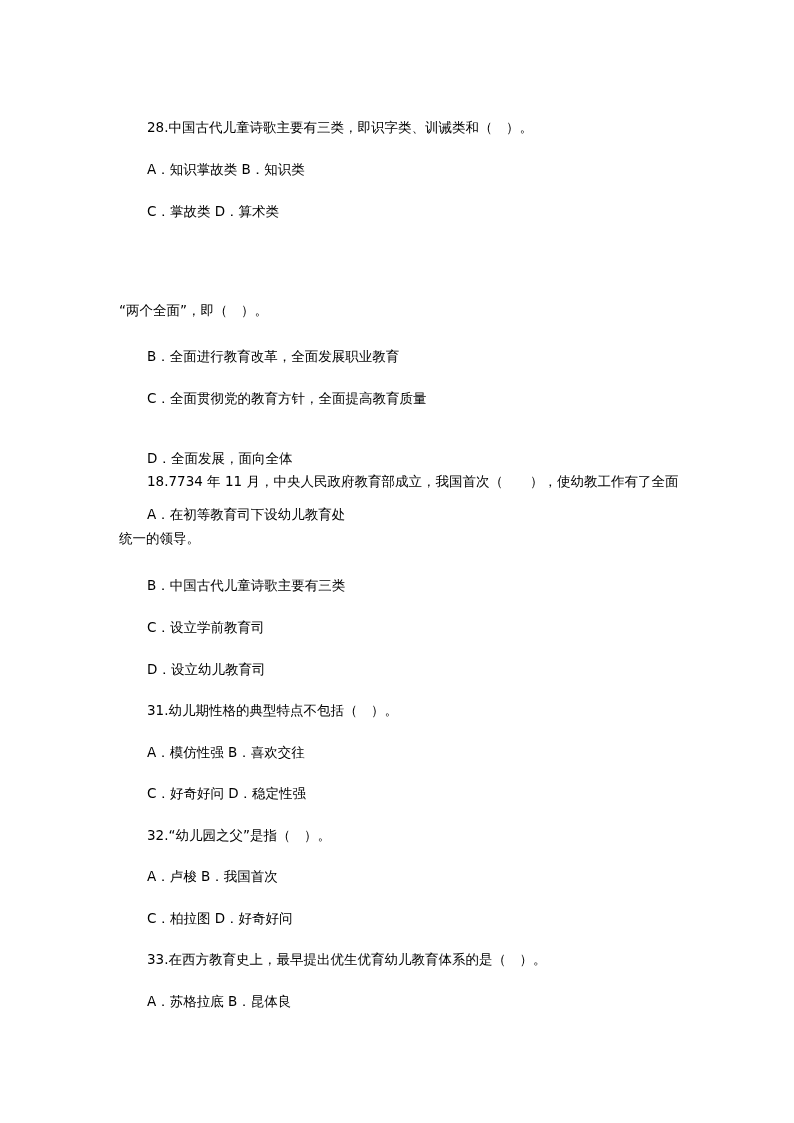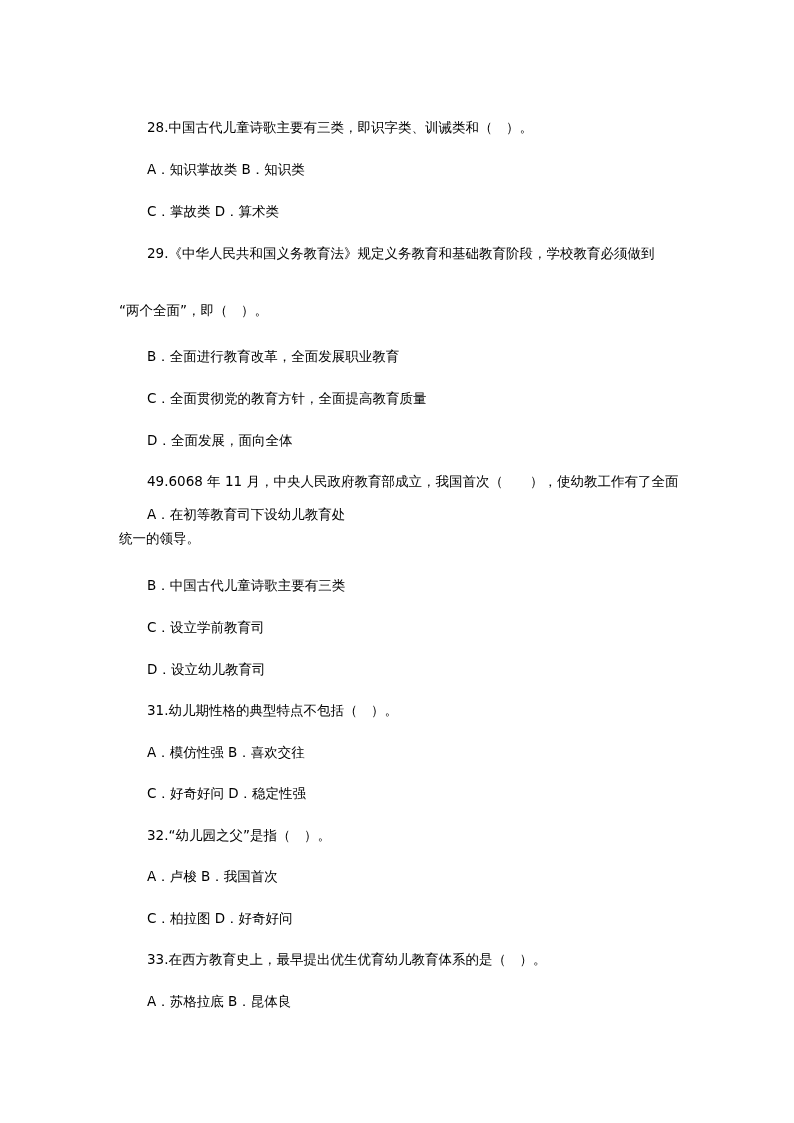--- a/index.html
+++ b/index.html
@@ -21,27 +21,26 @@
   </style>
 </head>
 <body>
 
 <div class="page">
 
   <div class="line indent" style="top:118px">28.中国古代儿童诗歌主要有三类，即识字类、训诫类和（　）。</div>
   <div class="line indent" style="top:160px">A．知识掌故类 B．知识类</div>
   <div class="line indent" style="top:202px">C．掌故类 D．算术类</div>
 
-  <div class="line indent" style="top:244px">29.《中华人民共和国义务教育法》规定义务教育和基础教育阶段，学校教育必须做到</div>
   <div class="line wrapcont" style="top:265px">“两个全面”，即（　）。</div>
   <div class="line indent" style="top:347px">B．全面进行教育改革，全面发展职业教育</div>
   <div class="line indent" style="top:389px">C．全面贯彻党的教育方针，全面提高教育质量</div>
-  <div class="line indent" style="top:431px">D．全面发展，面向全体</div>
+  <div class="line indent" style="top:449px">D．全面发展，面向全体</div>
 
-  <div class="line indent" style="top:472px">49.6068 年 11 月，中央人民政府教育部成立，我国首次（　　），使幼教工作有了全面</div>
+  <div class="line indent" style="top:472px">18.7734 年 11 月，中央人民政府教育部成立，我国首次（　　），使幼教工作有了全面</div>
   <div class="line wrapcont" style="top:493px">统一的领导。</div>
   <div class="line indent" style="top:505px">A．在初等教育司下设幼儿教育处</div>
   <div class="line indent" style="top:576px">B．中国古代儿童诗歌主要有三类</div>
   <div class="line indent" style="top:618px">C．设立学前教育司</div>
   <div class="line indent" style="top:660px">D．设立幼儿教育司</div>
 
   <div class="line indent" style="top:701px">31.幼儿期性格的典型特点不包括（　）。</div>
   <div class="line indent" style="top:743px">A．模仿性强 B．喜欢交往</div>
   <div class="line indent" style="top:784px">C．好奇好问 D．稳定性强</div>
 

